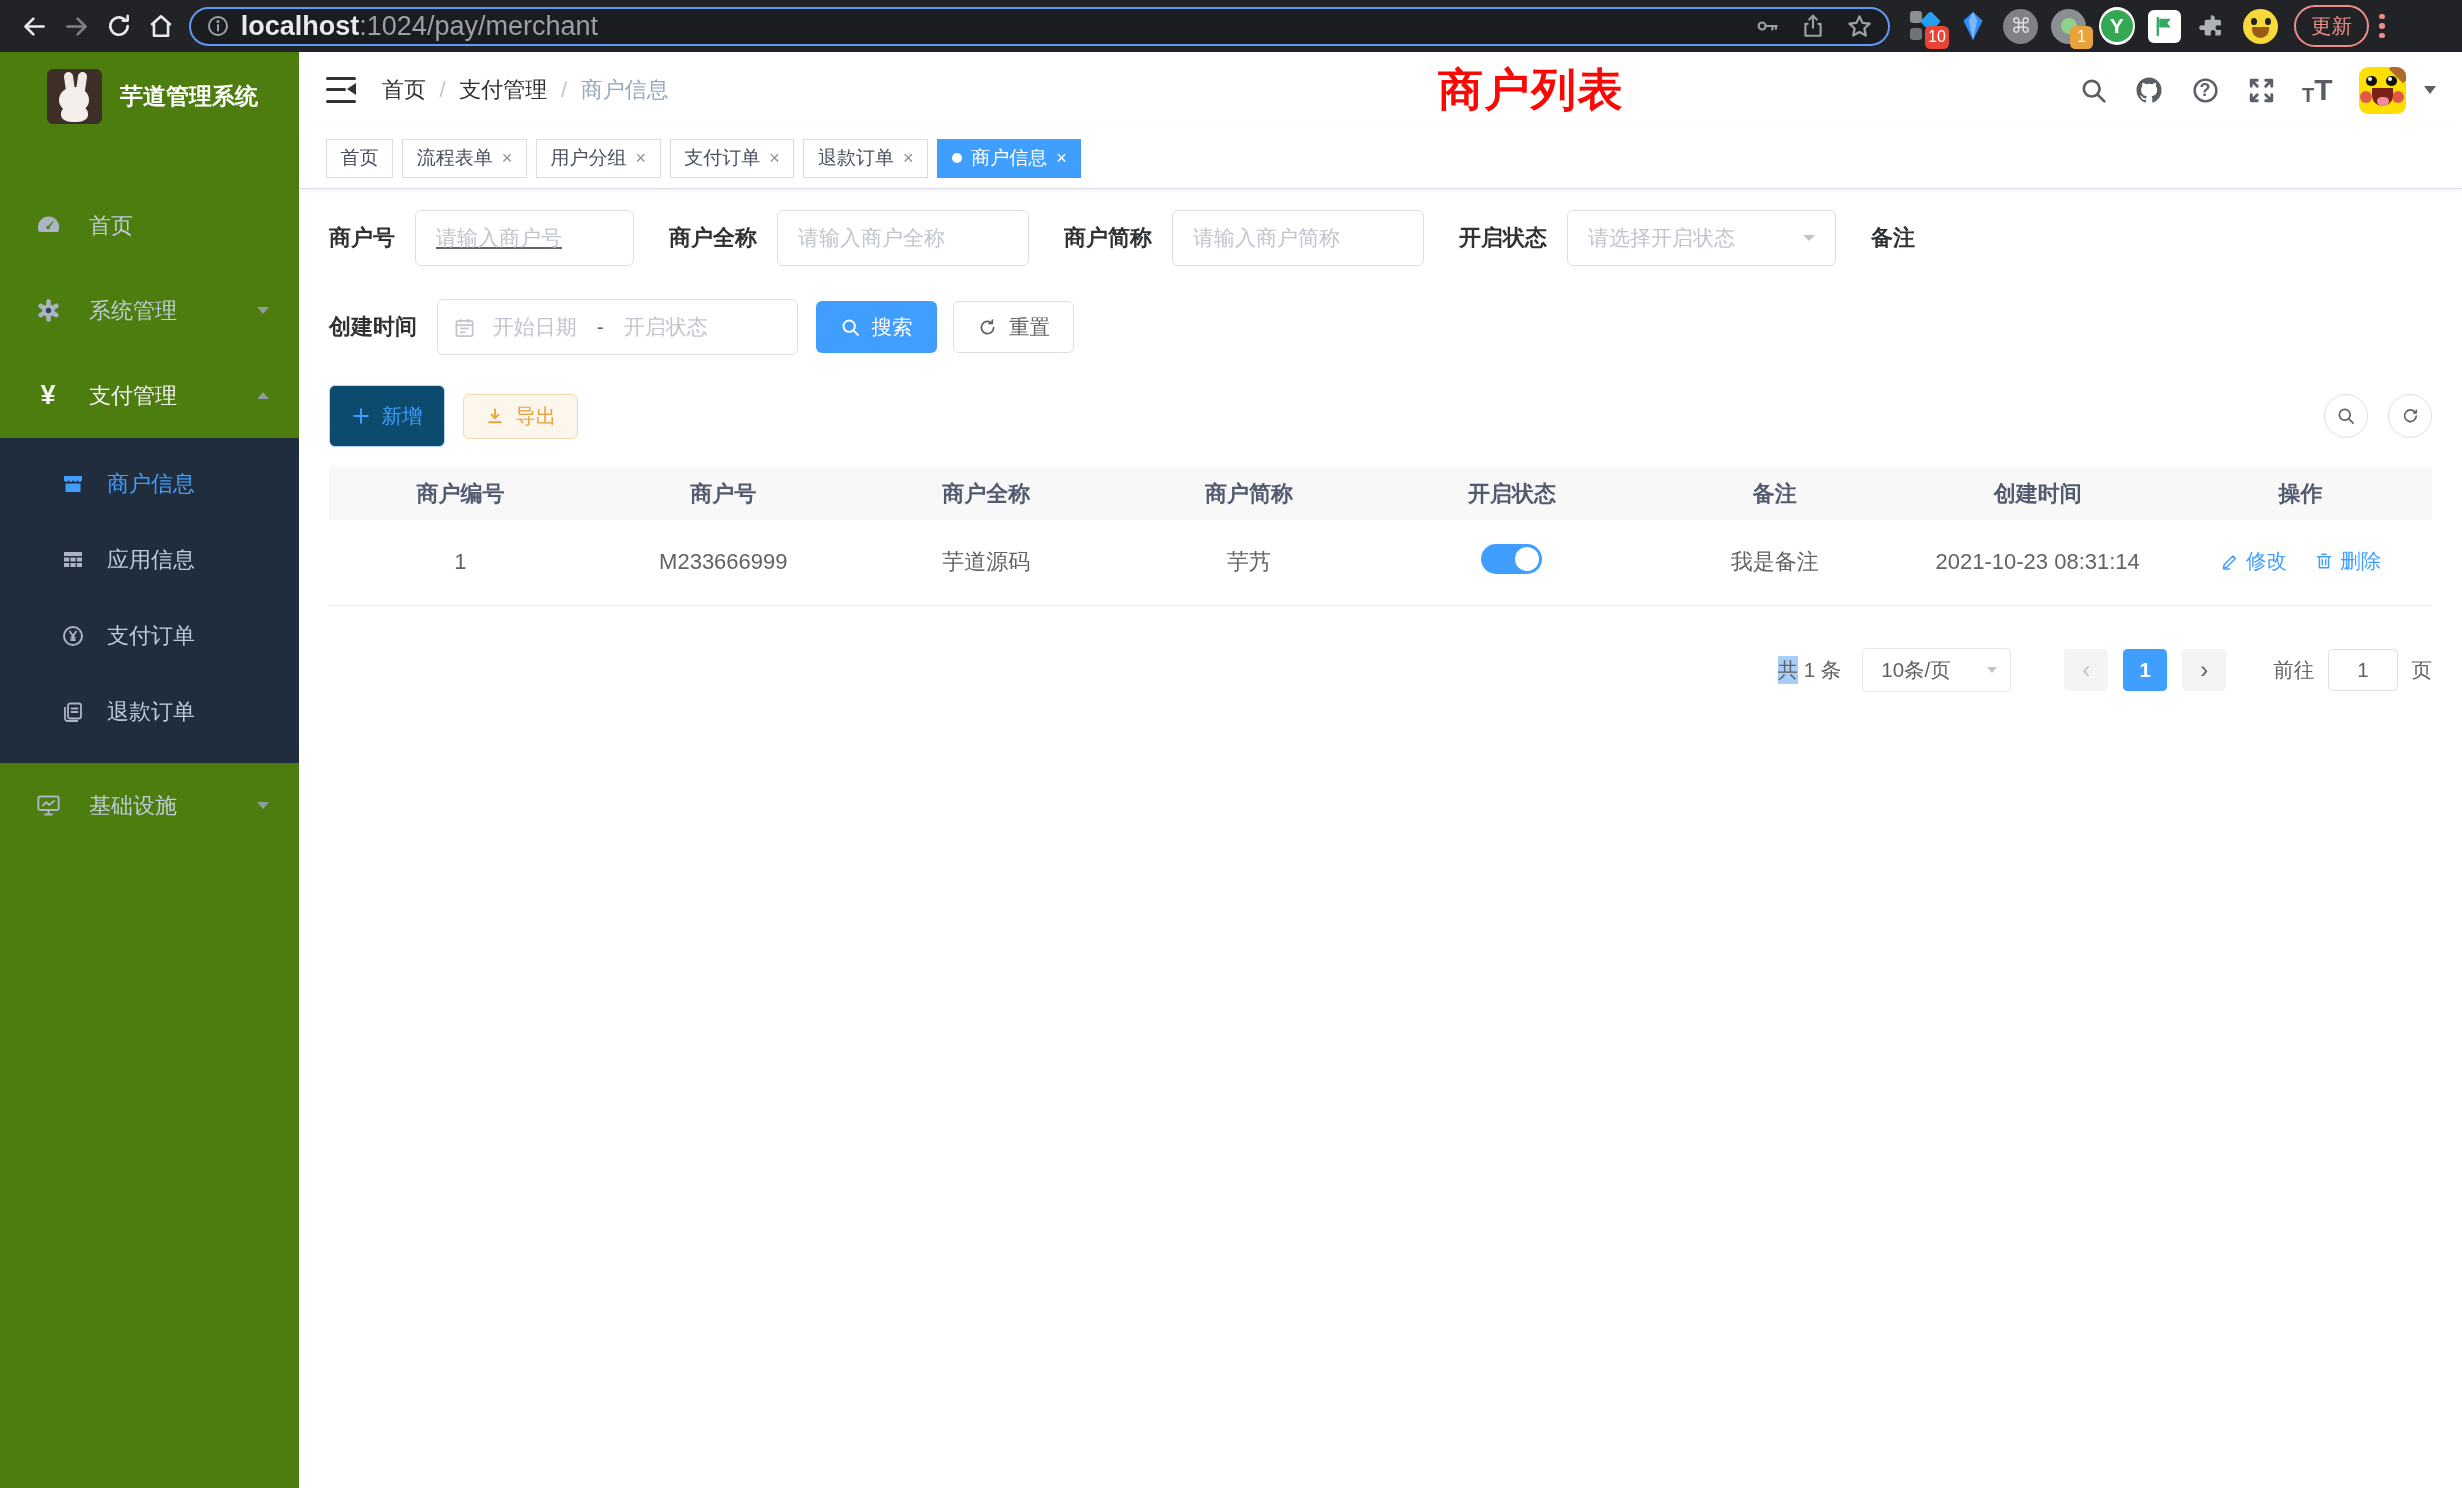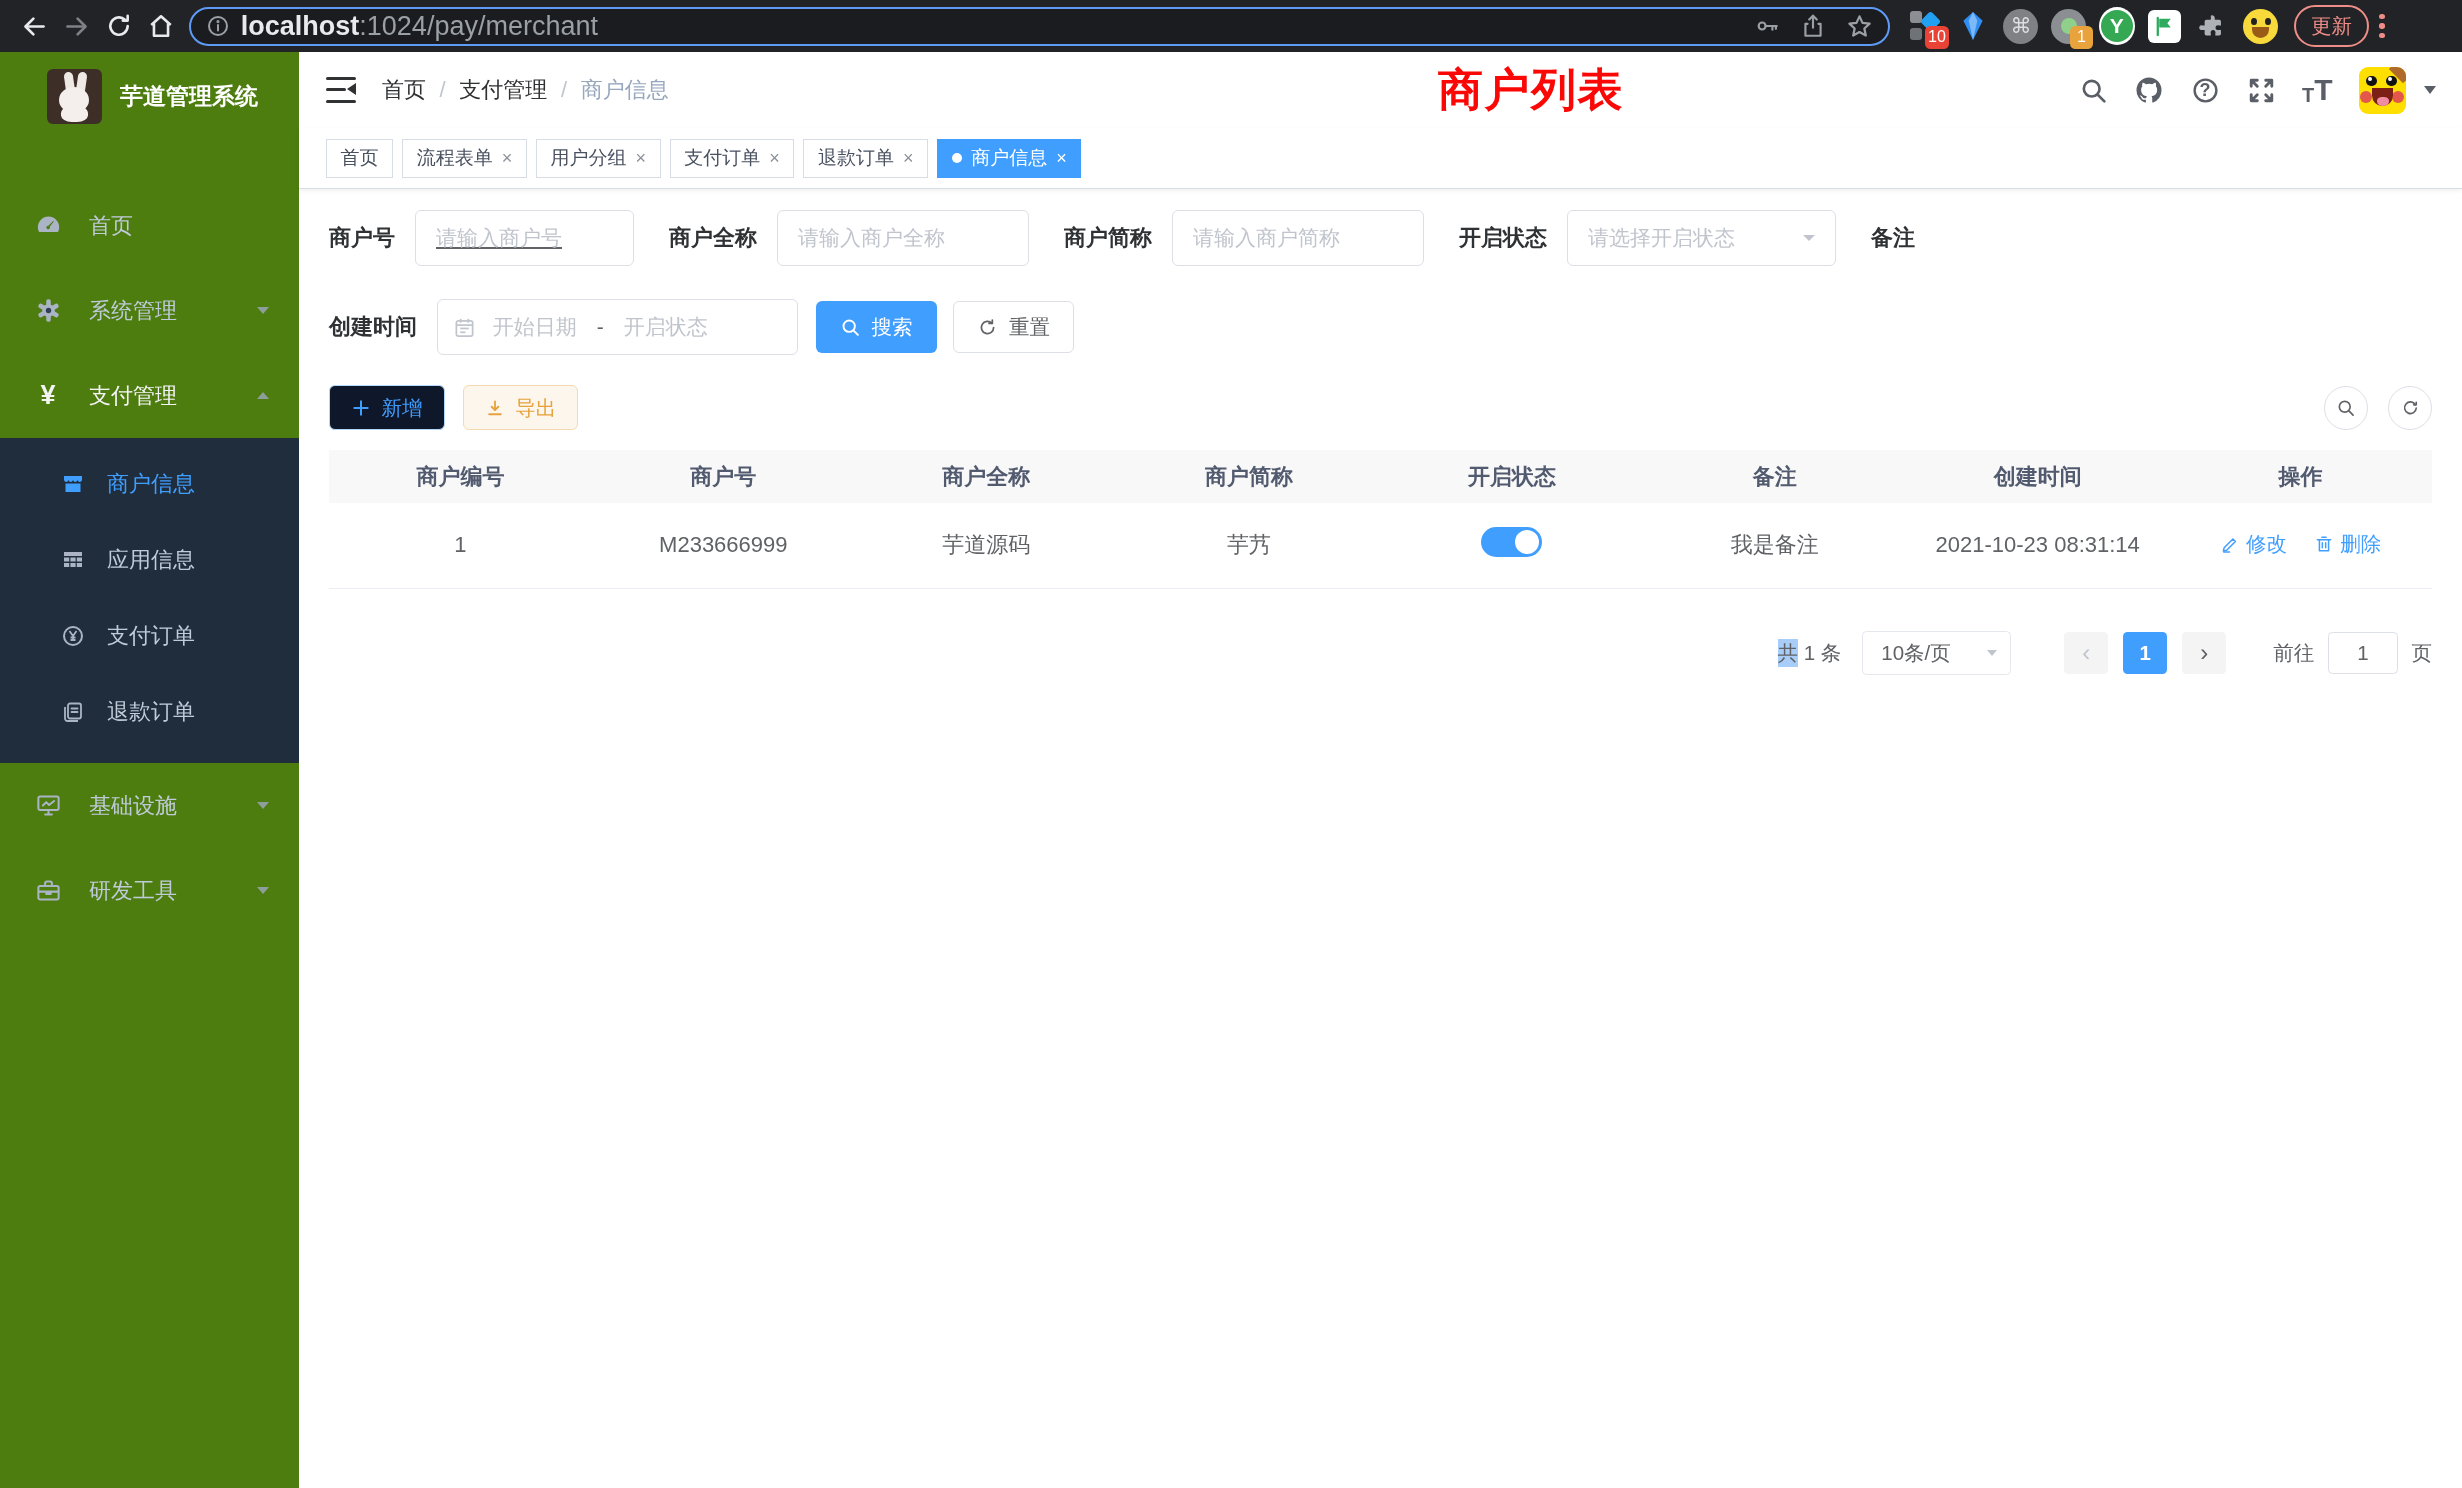--- a/index.html
+++ b/index.html
@@ -116,21 +116,21 @@
   .fselect .sc { width:0; height:0; border-left:6px solid transparent; border-right:6px solid transparent; border-top:6.8px solid #c0c4cc; }
   .daterange { width:361px; height:56px; border:1.5px solid #dcdfe6; border-radius:6px; display:flex; align-items:center; padding:0 15px; }
   .daterange .ph { font-size:21px; color:#c0c4cc; }
   .daterange .dsep { font-size:21px; color:#606266; margin:0 20px; }
   .btn { height:52px; border-radius:6px; font-size:20.5px; display:inline-flex; align-items:center; justify-content:center;
     padding:0 23px; cursor:pointer; border:1.5px solid transparent; }
   .btn .bi { margin-right:10.6px; display:flex; }
   .btn-primary { background:#409eff; color:#fff; margin-left:18px; }
   .btn-plain { background:#fff; color:#606266; border-color:#dcdfe6; margin-left:16.7px; }
   .toolbar { display:flex; align-items:center; margin-top:30px; }
-  .btn-add { height:45px; background:#0f172a; border-color:#b3d8ff; color:#409eff; padding:0 21px; }
+  .btn-add { height:62px; background:#0c4a6e; border-color:#b3d8ff; color:#409eff; padding:0 21px; }
   .btn-export { height:45px; background:#fdf6ec; border-color:#f5dab1; color:#e6a23c; padding:0 21px; margin-left:18px; }
   .tool-right { margin-left:auto; display:flex; align-items:center; gap:20px; }
   .circ { width:44px; height:44px; border-radius:50%; border:1.5px solid #dcdfe6; color:#606266;
     display:flex; align-items:center; justify-content:center; cursor:pointer; background:#fff; }
 
   
   table.grid { width:100%; border-collapse:collapse; margin-top:20px; table-layout:fixed; }
   table.grid th { height:53px; background:#f8f8f9; color:#515a6e; font-size:22px; font-weight:700; text-align:center; }
   table.grid td { height:85px; border-bottom:1.5px solid #ebeef5; color:#606266; font-size:22px; text-align:center; }
   .switch { width:61px; height:30px; border-radius:15px; background:#409eff; position:relative; display:inline-block; cursor:pointer; }
@@ -356,31 +356,20 @@
           <svg class="i" width="27" height="27" viewBox="0 0 24 24" fill="none" stroke="currentColor" stroke-width="1.8" stroke-linejoin="round">
               <rect x="3" y="4" width="18" height="12" rx="1.5"></rect>
               <path d="M7 12l3-3 2.5 2.5L17 8" stroke-linecap="round"></path>
               <path d="M9 20h6M12 16v4" stroke-linecap="round"></path>
             </svg>
         </span>
         <span class="ml">基础设施</span>
         <span class="chev chev-down"></span>
       </div>
 
-      <div class="m-item">
-        <span class="mi">
-          <svg class="i" width="27" height="27" viewBox="0 0 24 24" fill="none" stroke="currentColor" stroke-width="1.8" stroke-linejoin="round">
-              <rect x="3" y="8" width="18" height="12" rx="1.5"></rect>
-              <path d="M9 8V5.5A1.5 1.5 0 0 1 10.5 4h3A1.5 1.5 0 0 1 15 5.5V8"></path>
-              <path d="M3 13h18M10 12v3h4v-3"></path>
-            </svg>
-        </span>
-        <span class="ml">研发工具</span>
-        <span class="chev chev-down"></span>
-      </div>
 
     </div>
   </div>
 
   <div class="main">
 
     <div class="navbar">
       <div class="hamburger">
         <div class="bar b1"></div>
           <div class="bar b2"></div>

